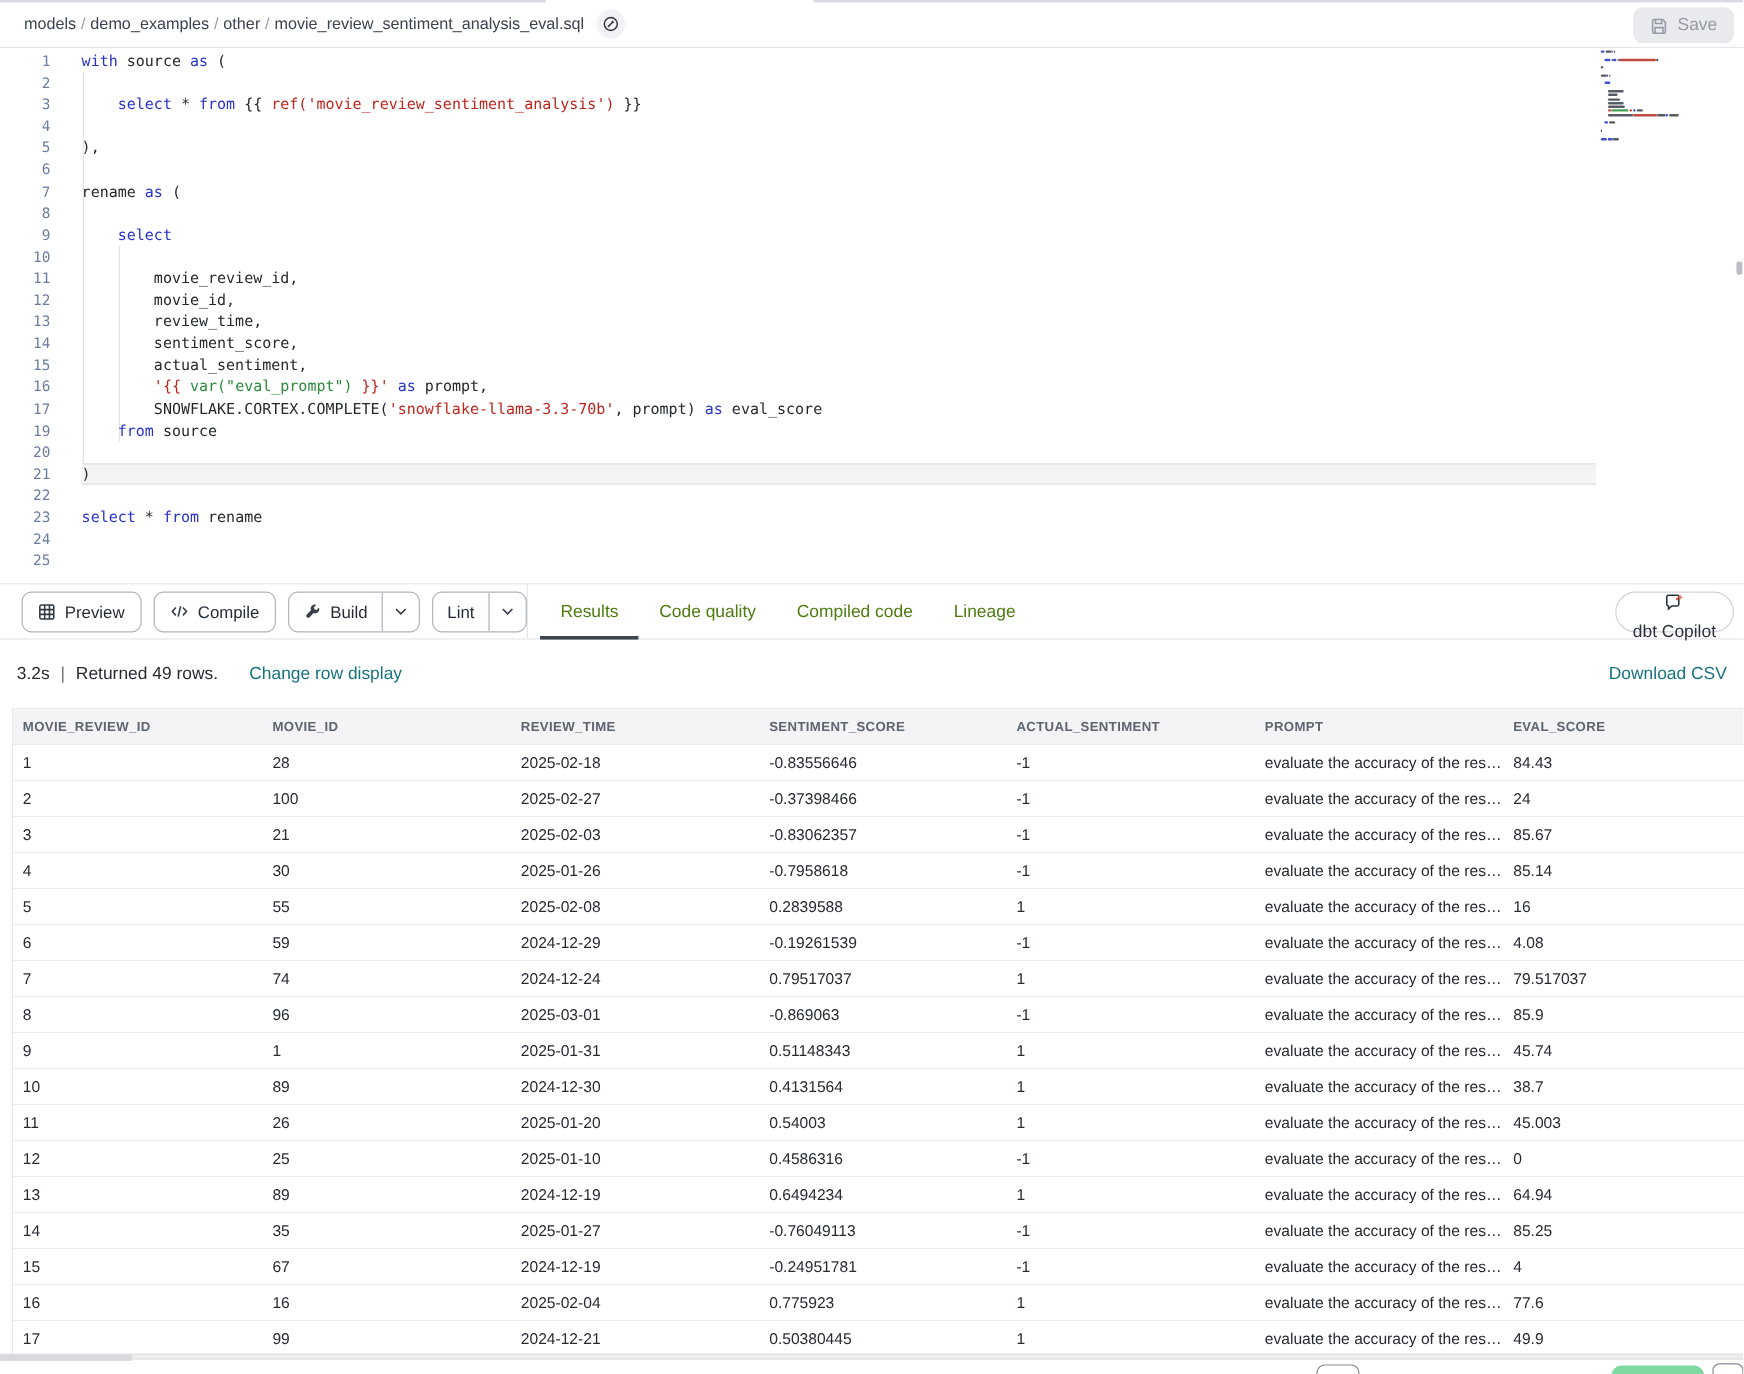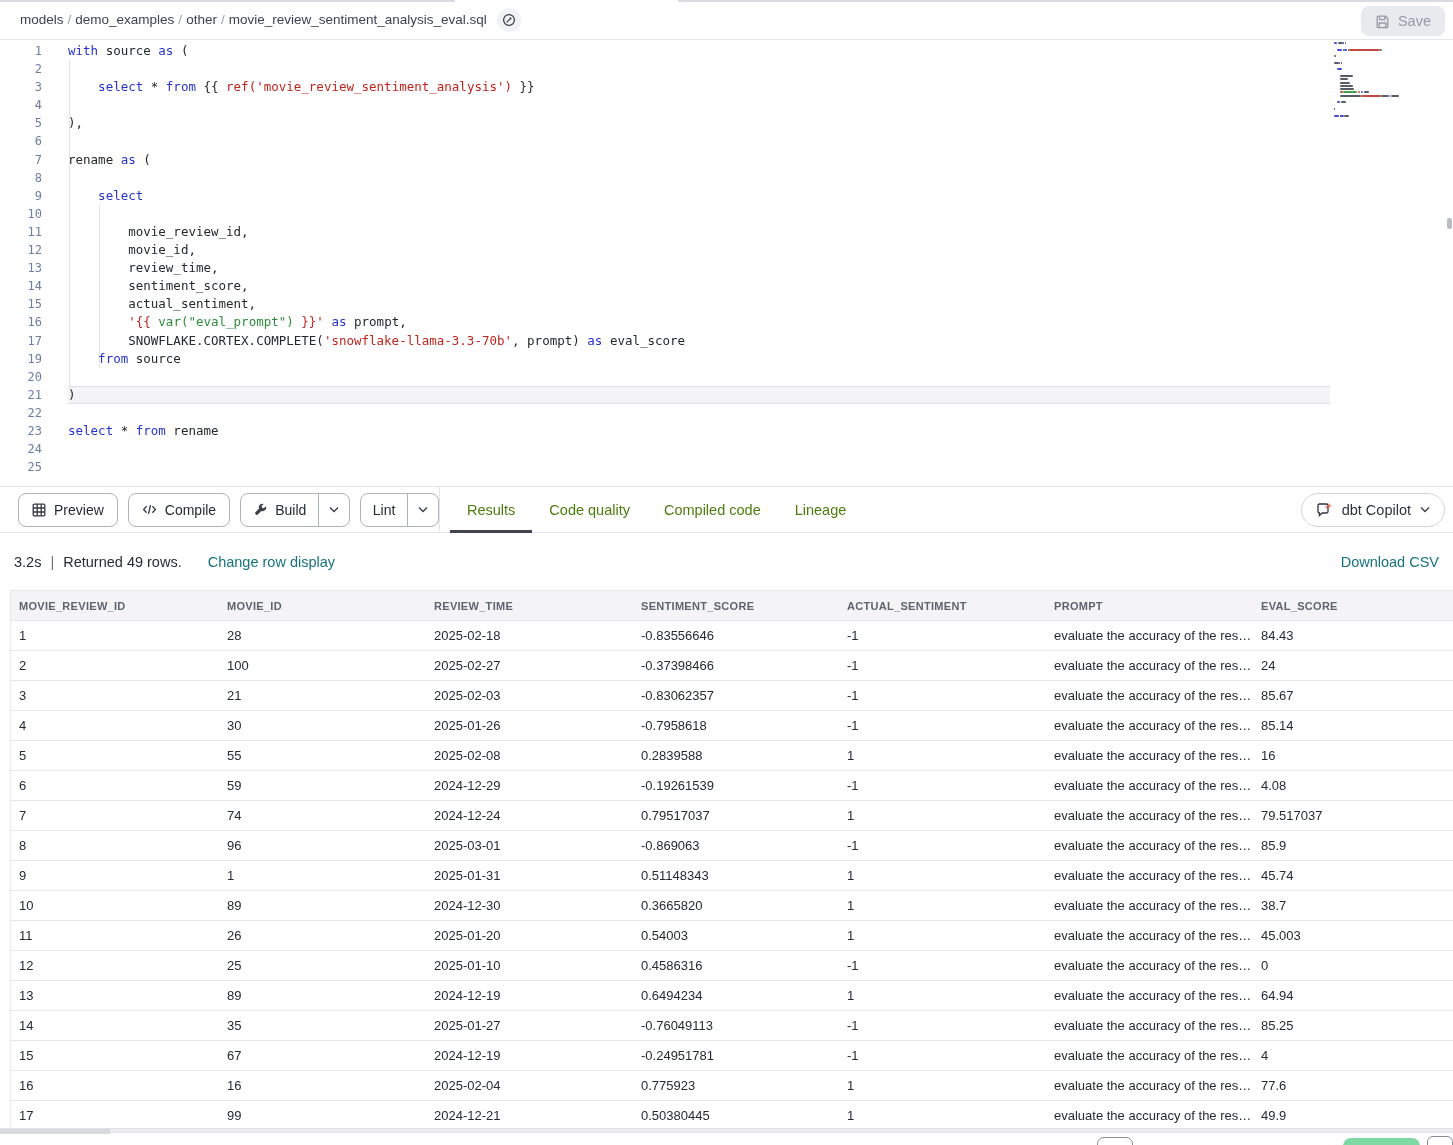--- a/index.html
+++ b/index.html
@@ -57,21 +57,21 @@
   .btn-split .main { display:inline-flex; align-items:center; gap:8px; padding:0 12px;
     font-size:14px; color:#262c36; background:none; border:none; font-family:inherit; cursor:pointer; }
   .btn-split .chev { display:inline-flex; align-items:center; padding:0 10px;
     border:none; border-left:1px solid #aeb3bd; background:none; cursor:pointer; }
   .tabs { display:flex; align-items:stretch; height:100%; margin-left:10px; }
   .tab { display:flex; align-items:center; padding:0 17px; font-size:14.5px; color:#4d7c0f;
     position:relative; cursor:pointer; }
   .tab.active::after { content:""; position:absolute; left:0; right:0; bottom:-1px; height:3px; background:#40454e; }
   .copilotbtn { margin-left:auto; margin-right:8px; display:inline-flex; align-items:center; gap:9px;
     height:34px; padding:0 14px; border:1px solid #d3d5db; border-radius:17px; background:#fff;
-    font-family:inherit; font-size:14.5px; color:#2c323c; cursor:pointer; }
+    font-family:inherit; font-size:14.5px; color:#2c323c; cursor:pointer;flex-direction:column; }
 
   
   .statusrow { position:absolute; top:534px; left:0; right:0; height:56px; display:flex; align-items:center;
     padding:0 10px 0 14px; font-size:14.5px; color:#272c34; background:#fff; }
   .statusrow .sep { margin:0 9px; color:#6d727b; }
   .statusrow .link { color:#16737e; cursor:pointer; }
   .statusrow .chg { margin-left:26px; }
   .statusrow .dl { margin-left:auto; margin-right:4px; }
 
   
@@ -444,21 +444,21 @@
           <div class="tcell">1</div>
           <div class="tcell pcell">
             <span>evaluate the accuracy of the res…</span>
           </div>
           <div class="tcell">45.74</div>
         </div>
         <div class="trow">
           <div class="tcell">10</div>
           <div class="tcell">89</div>
           <div class="tcell">2024-12-30</div>
-          <div class="tcell">0.3665820</div>
+          <div class="tcell">0.4131564</div>
           <div class="tcell">1</div>
           <div class="tcell pcell">
             <span>evaluate the accuracy of the res…</span>
           </div>
           <div class="tcell">38.7</div>
         </div>
         <div class="trow">
           <div class="tcell">11</div>
           <div class="tcell">26</div>
           <div class="tcell">2025-01-20</div>

